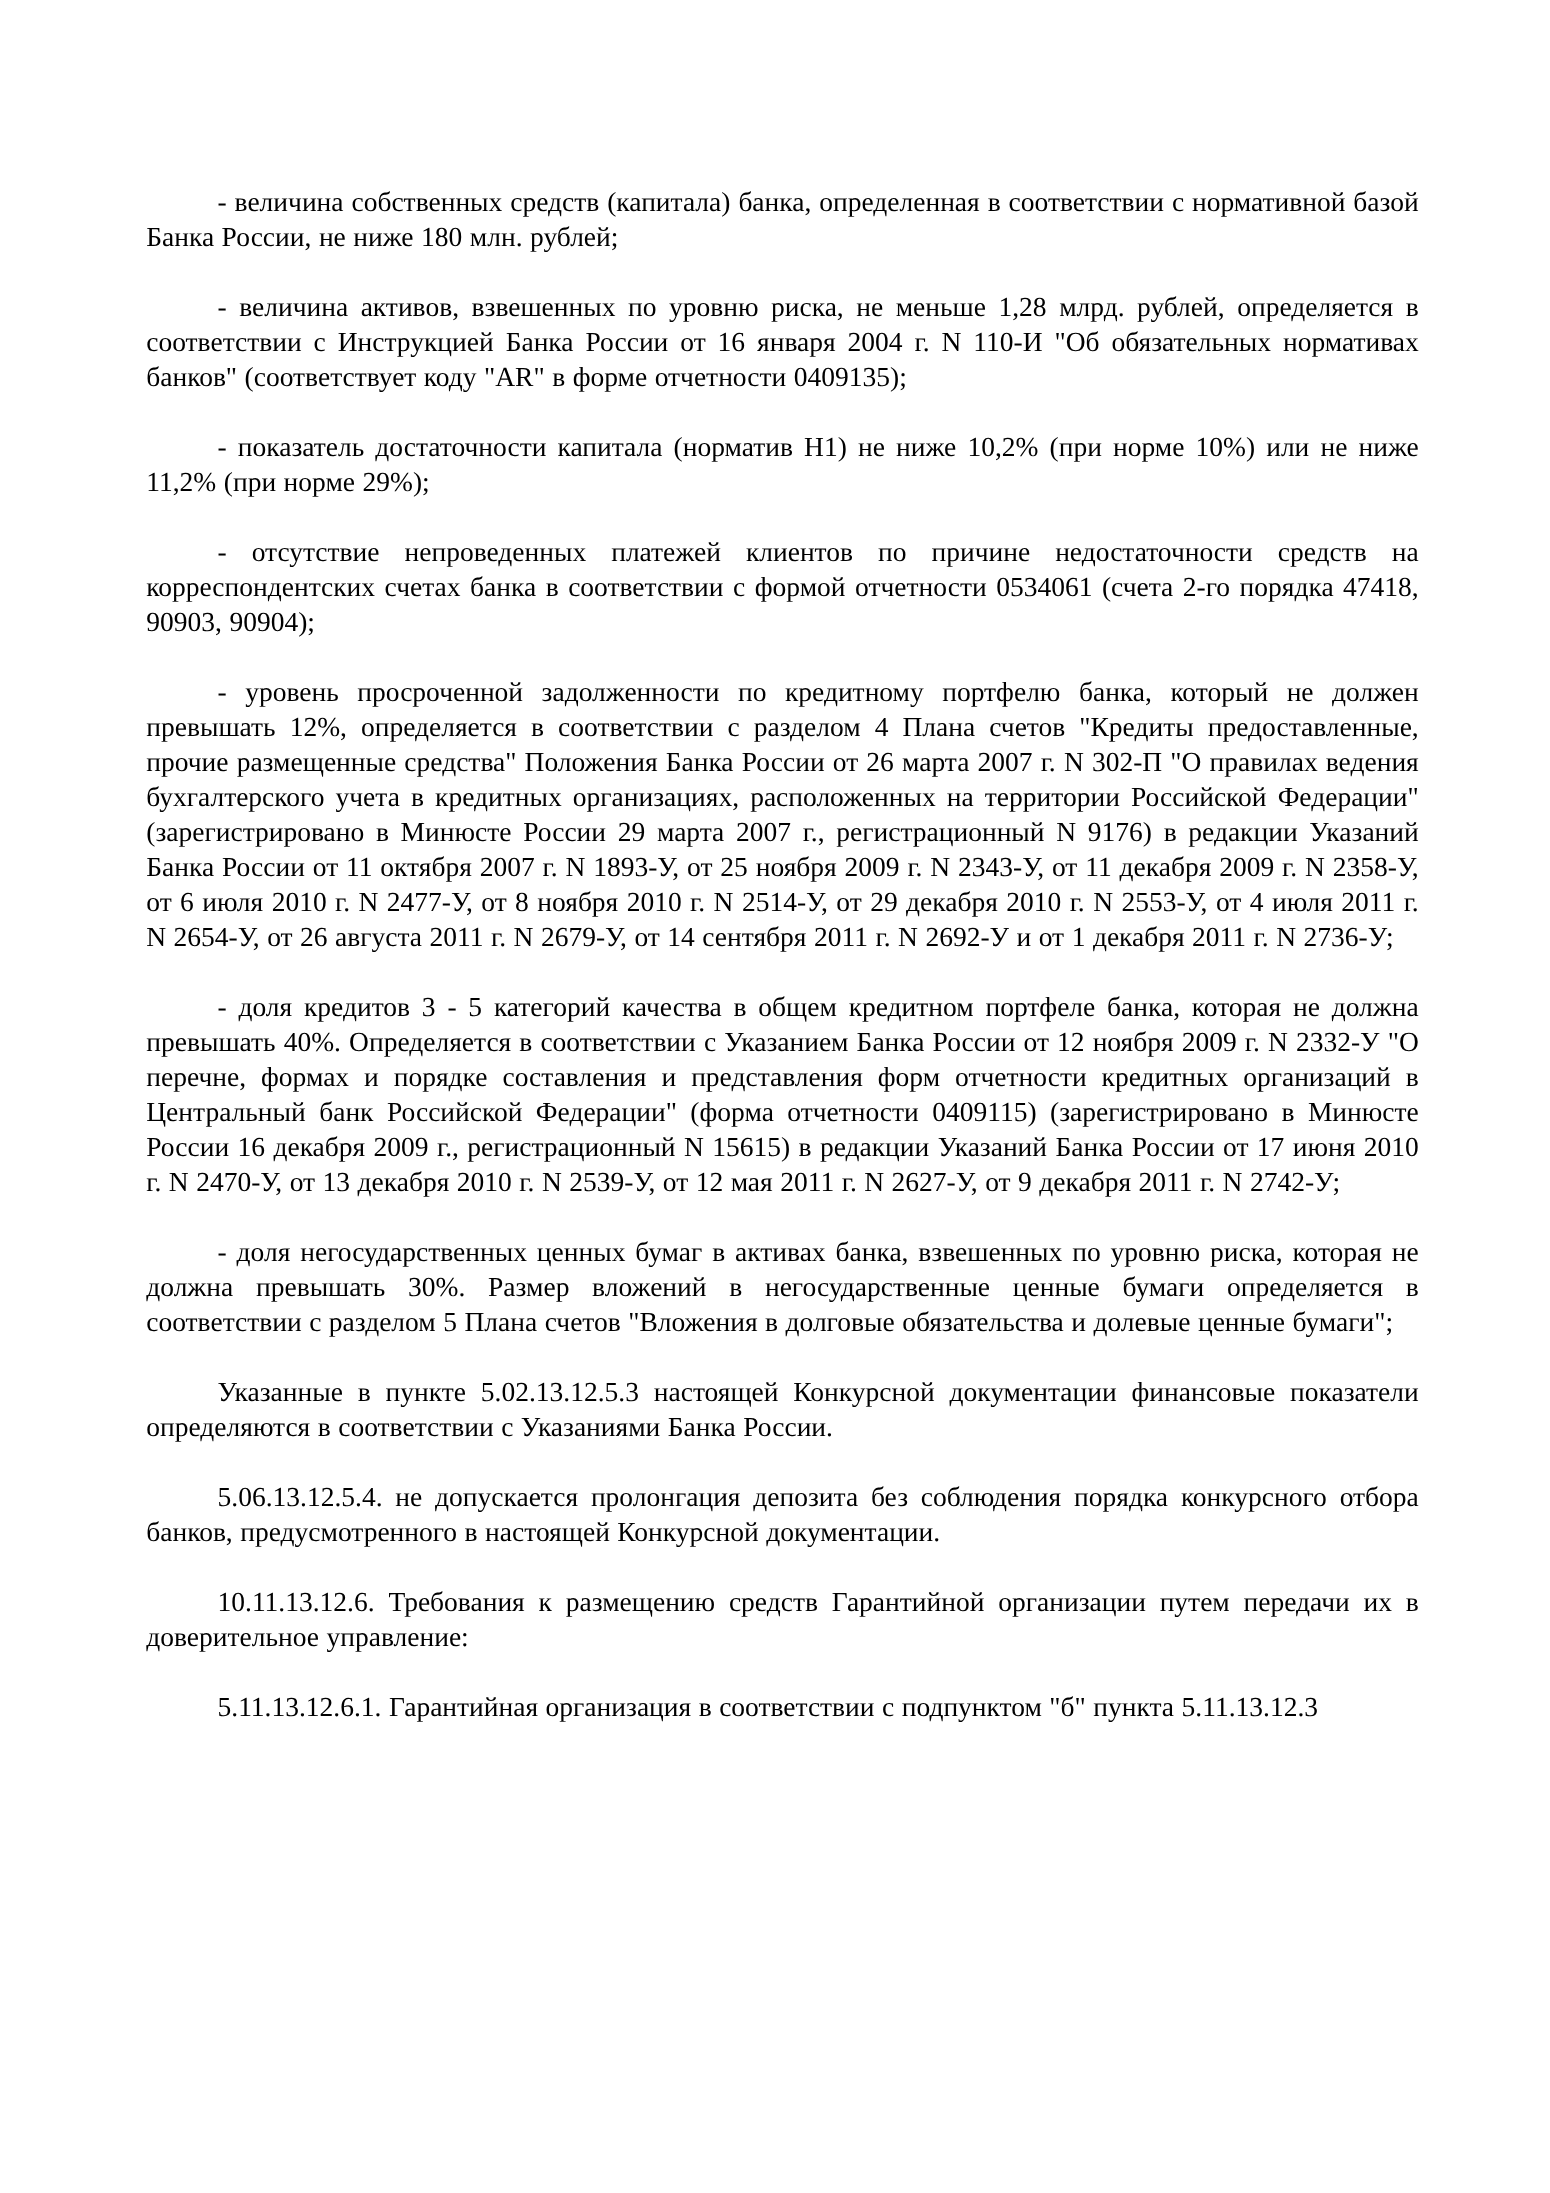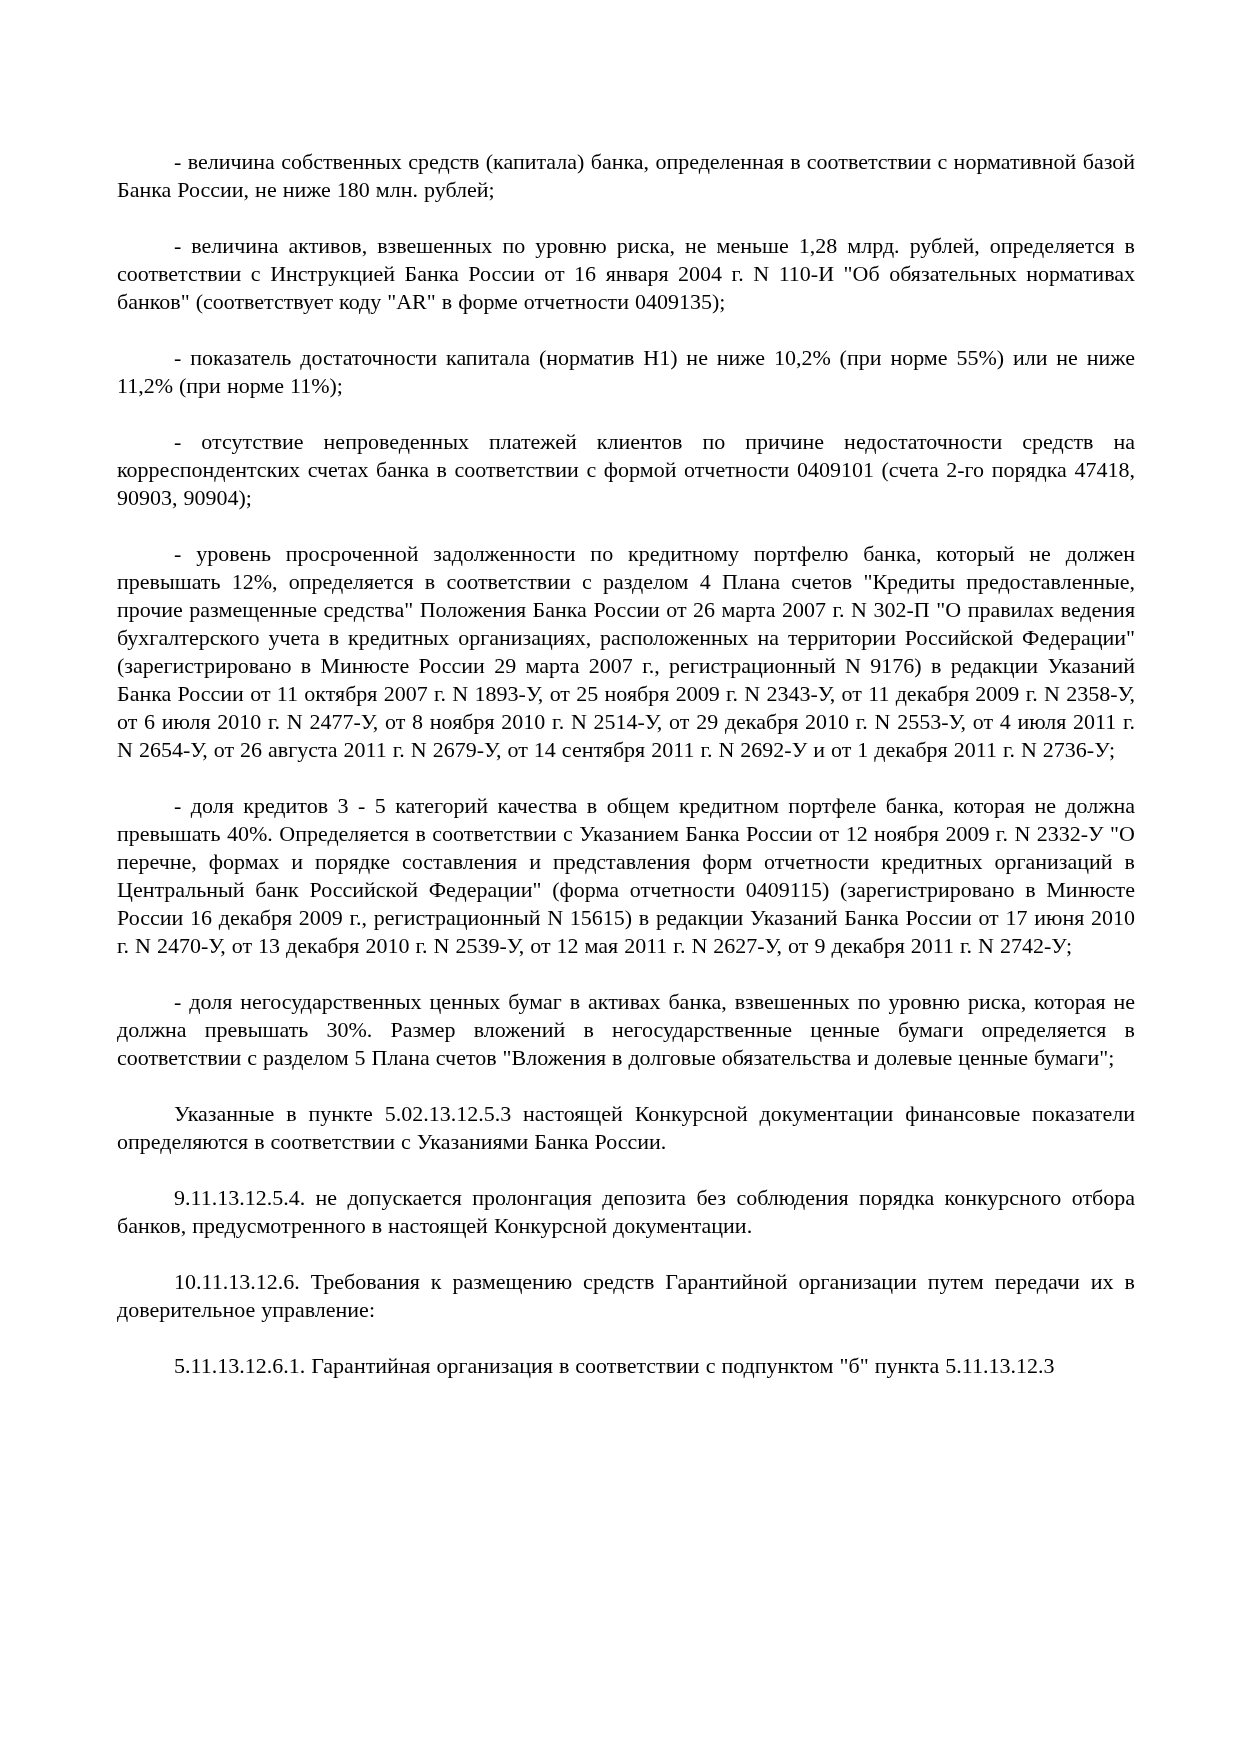--- a/index.html
+++ b/index.html
@@ -38,23 +38,23 @@
   }
   .para:last-child { margin-bottom: 4px; }
 </style>
 </head>
 <body>
 
 <div class="page">
   <div class="doc-content">
     <p class="para">- величина собственных средств (капитала) банка, определенная в соответствии с нормативной базой Банка России, не ниже 180 млн. рублей;</p>
     <p class="para">- величина активов, взвешенных по уровню риска, не меньше 1,28 млрд. рублей, определяется в соответствии с Инструкцией Банка России от 16 января 2004 г. N 110-И "Об обязательных нормативах банков" (соответствует коду "AR" в форме отчетности 0409135);</p>
-    <p class="para">- показатель достаточности капитала (норматив Н1) не ниже 10,2% (при норме 55%) или не ниже 11,2% (при норме 11%);</p>
-    <p class="para">- отсутствие непроведенных платежей клиентов по причине недостаточности средств на корреспондентских счетах банка в соответствии с формой отчетности 0409101 (счета 2-го порядка 47418, 90903, 90904);</p>
+    <p class="para">- показатель достаточности капитала (норматив Н1) не ниже 10,2% (при норме 10%) или не ниже 11,2% (при норме 29%);</p>
+    <p class="para">- отсутствие непроведенных платежей клиентов по причине недостаточности средств на корреспондентских счетах банка в соответствии с формой отчетности 0534061 (счета 2-го порядка 47418, 90903, 90904);</p>
     <p class="para">- уровень просроченной задолженности по кредитному портфелю банка, который не должен превышать 12%, определяется в соответствии с разделом 4 Плана счетов "Кредиты предоставленные, прочие размещенные средства" Положения Банка России от 26 марта 2007 г. N 302-П "О правилах ведения бухгалтерского учета в кредитных организациях, расположенных на территории Российской Федерации" (зарегистрировано в Минюсте России 29 марта 2007 г., регистрационный N 9176) в редакции Указаний Банка России от 11 октября 2007 г. N 1893-У, от 25 ноября 2009 г. N 2343-У, от 11 декабря 2009 г. N 2358-У, от 6 июля 2010 г. N 2477-У, от 8 ноября 2010 г. N 2514-У, от 29 декабря 2010 г. N 2553-У, от 4 июля 2011 г. N 2654-У, от 26 августа 2011 г. N 2679-У, от 14 сентября 2011 г. N 2692-У и от 1 декабря 2011 г. N 2736-У;</p>
     <p class="para">- доля кредитов 3 - 5 категорий качества в общем кредитном портфеле банка, которая не должна превышать 40%. Определяется в соответствии с Указанием Банка России от 12 ноября 2009 г. N 2332-У "О перечне, формах и порядке составления и представления форм отчетности кредитных организаций в Центральный банк Российской Федерации" (форма отчетности 0409115) (зарегистрировано в Минюсте России 16 декабря 2009 г., регистрационный N 15615) в редакции Указаний Банка России от 17 июня 2010 г. N 2470-У, от 13 декабря 2010 г. N 2539-У, от 12 мая 2011 г. N 2627-У, от 9 декабря 2011 г. N 2742-У;</p>
     <p class="para">- доля негосударственных ценных бумаг в активах банка, взвешенных по уровню риска, которая не должна превышать 30%. Размер вложений в негосударственные ценные бумаги определяется в соответствии с разделом 5 Плана счетов "Вложения в долговые обязательства и долевые ценные бумаги";</p>
     <p class="para">Указанные в пункте 5.02.13.12.5.3 настоящей Конкурсной документации финансовые показатели определяются в соответствии с Указаниями Банка России.</p>
-    <p class="para">9.11.13.12.5.4. не допускается пролонгация депозита без соблюдения порядка конкурсного отбора банков, предусмотренного в настоящей Конкурсной документации.</p>
+    <p class="para">5.06.13.12.5.4. не допускается пролонгация депозита без соблюдения порядка конкурсного отбора банков, предусмотренного в настоящей Конкурсной документации.</p>
     <p class="para">10.11.13.12.6. Требования к размещению средств Гарантийной организации путем передачи их в доверительное управление:</p>
     <p class="para">5.11.13.12.6.1. Гарантийная организация в соответствии с подпунктом "б" пункта 5.11.13.12.3</p>
   </div>
 </div>
 
 </body></html>

